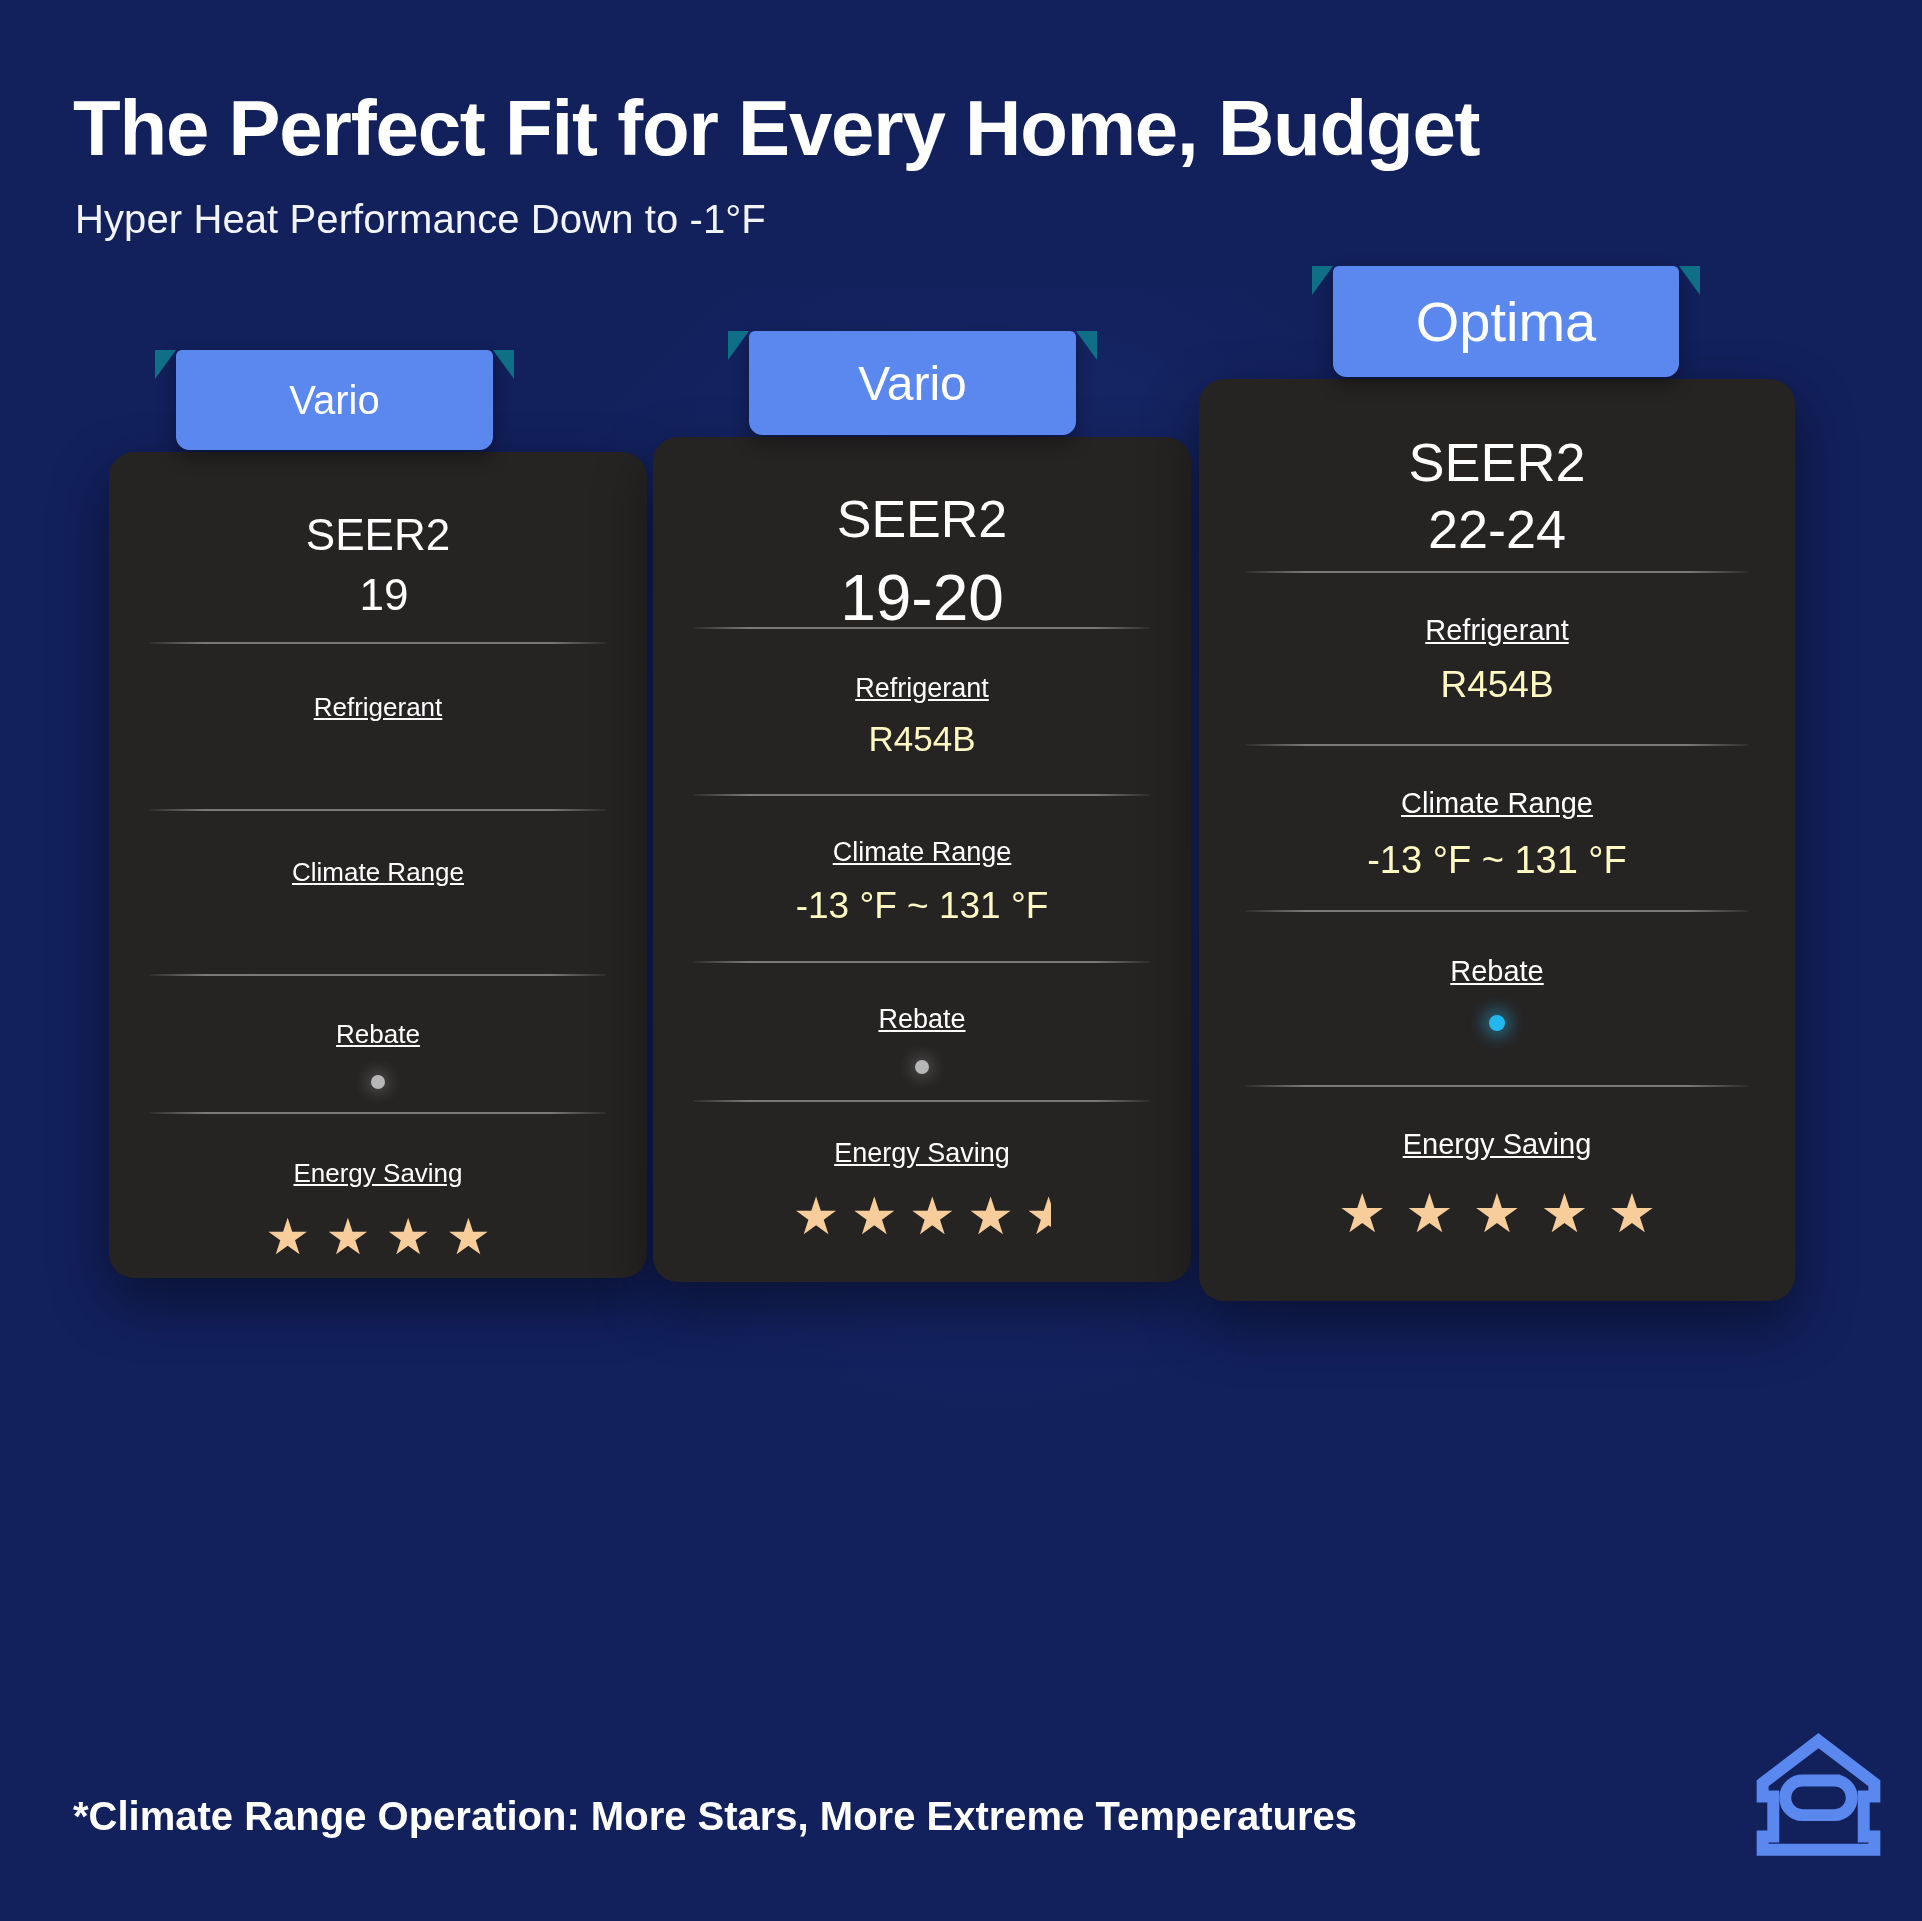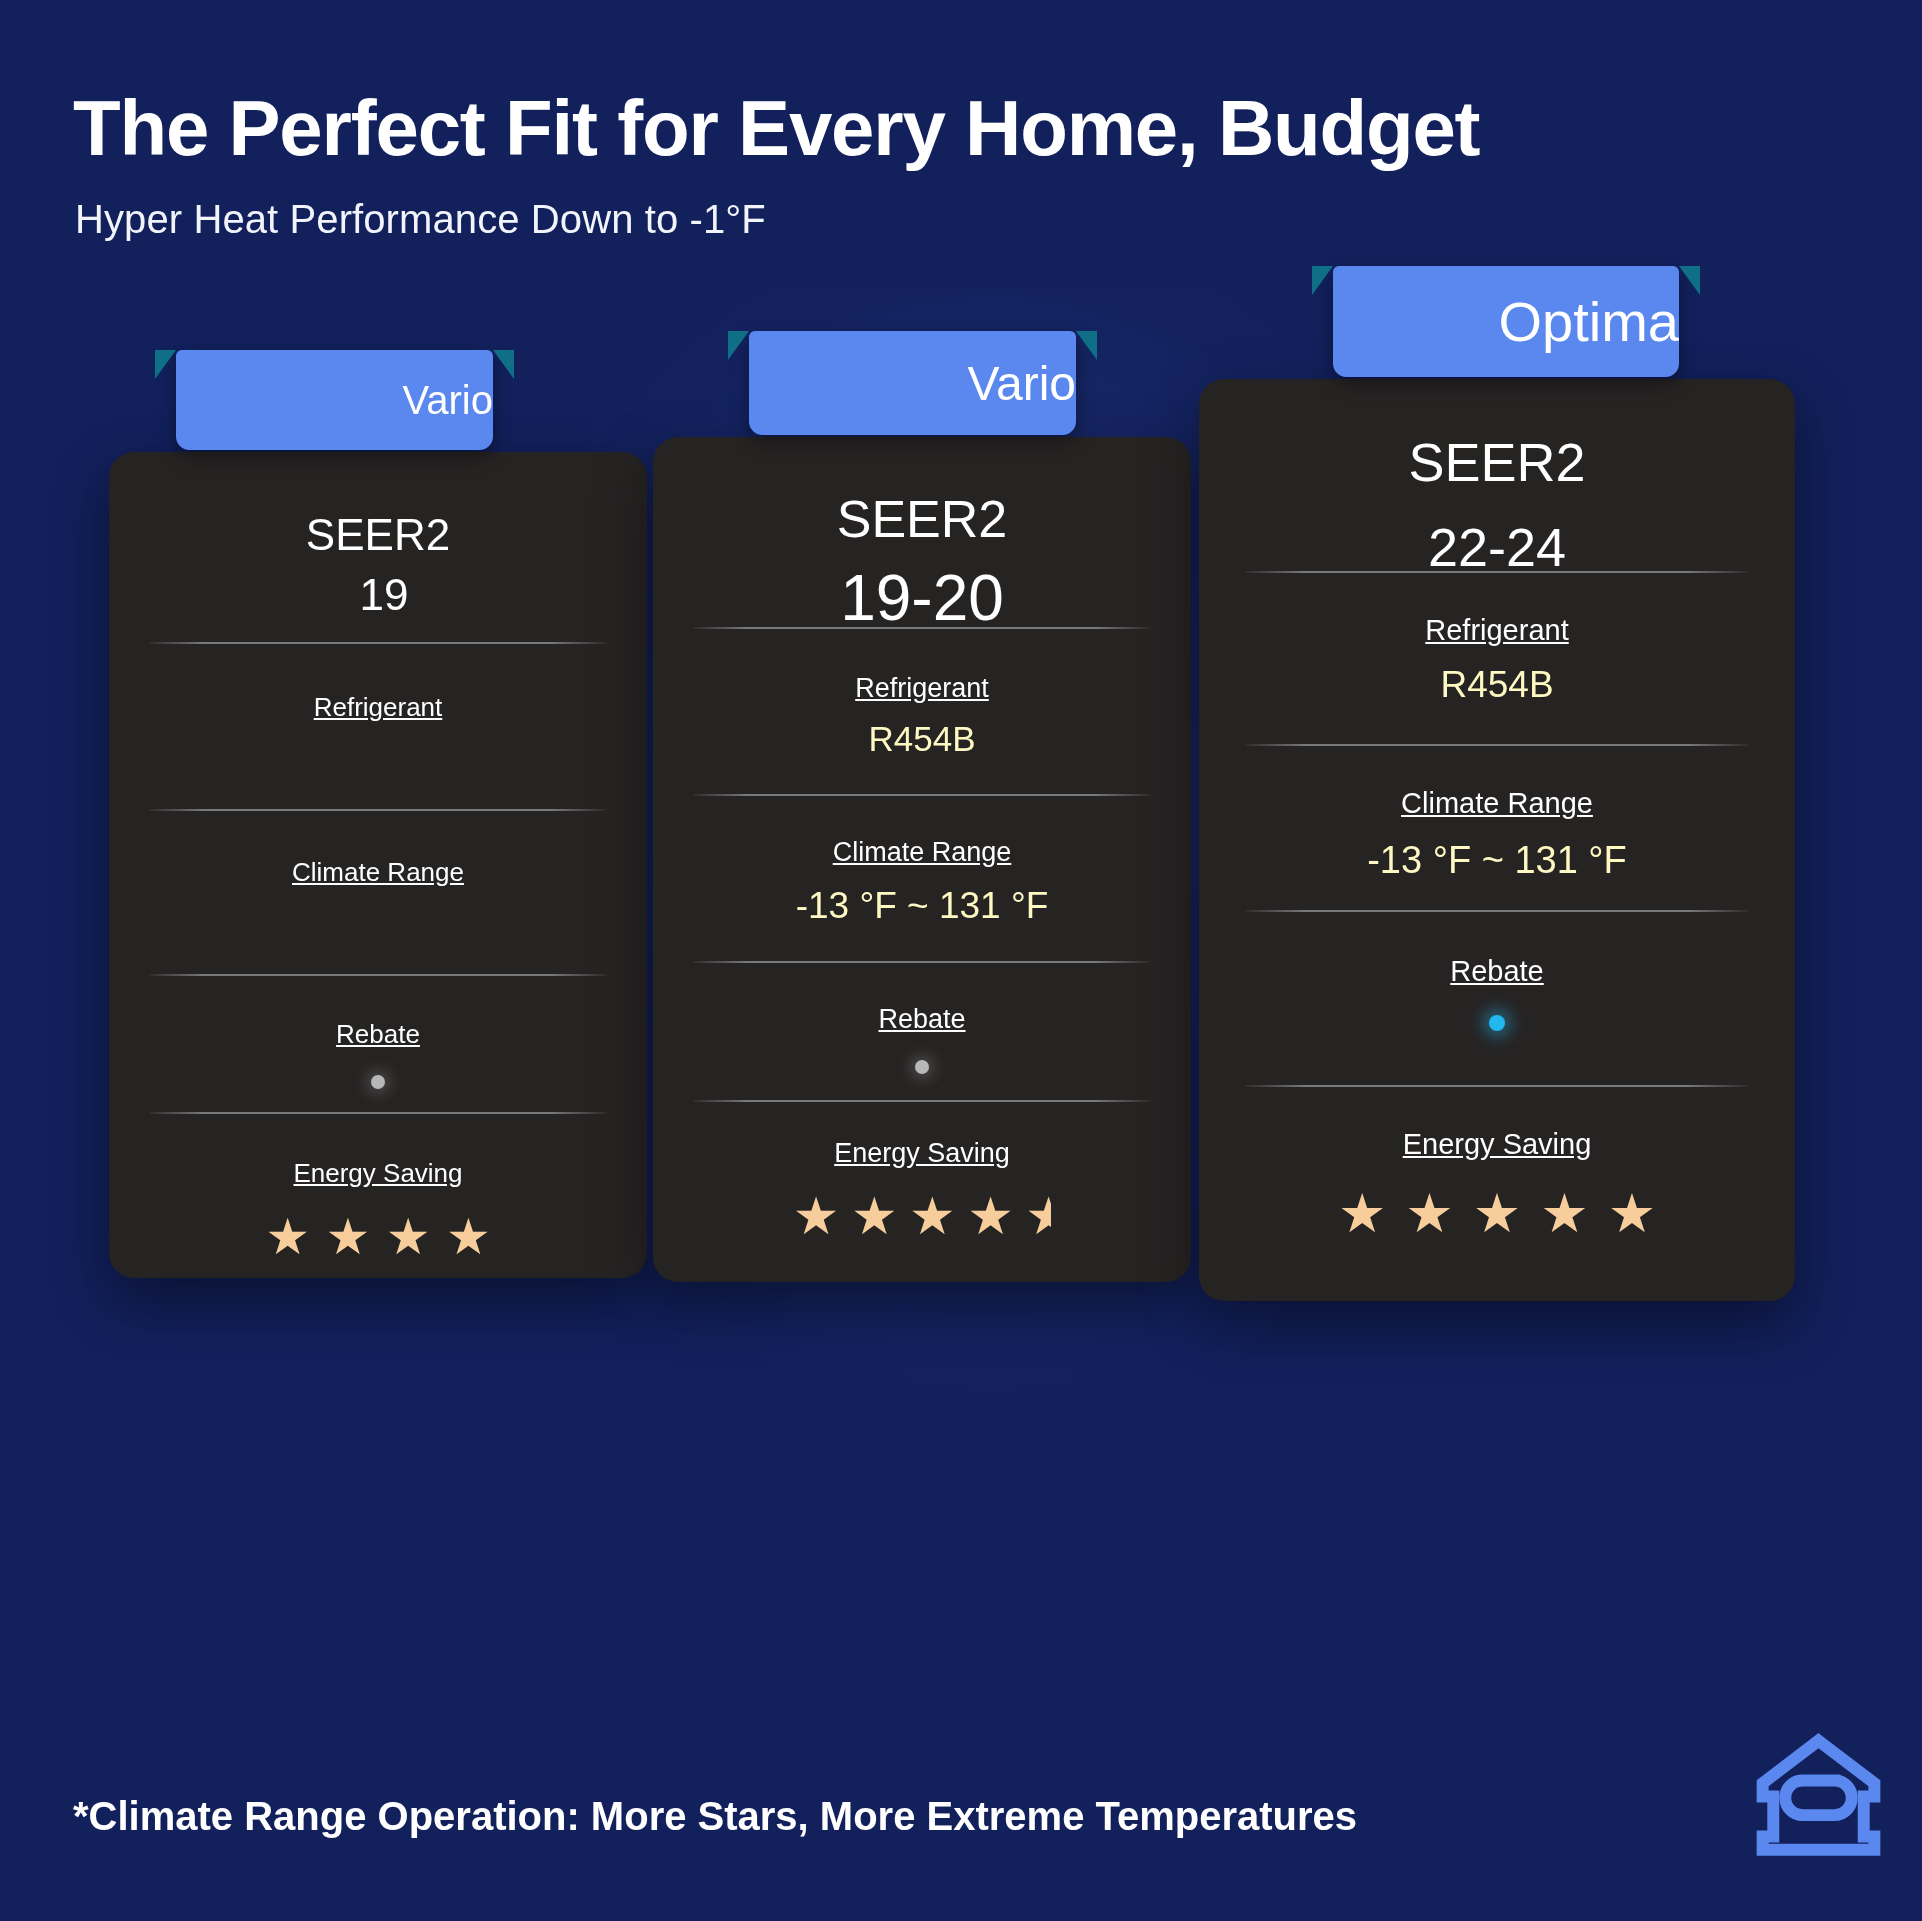--- a/index.html
+++ b/index.html
@@ -54,21 +54,21 @@
   }
 
   
   .ribbon {
     position:absolute;
     background:#5b88ee;
     border-radius:5.8px 5.8px 13.4px 13.4px;
     color:#fff;
     display:flex;
     align-items:center;
-    justify-content:flex-end;
+    justify-content:center;
     z-index:5;
     box-shadow:0 7.7px 17.3px rgba(0,0,0,.35);
   }
   .ribbon .fold {
     position:absolute;
     top:0;
     width:0; height:0;
     border-style:solid;
   }
   .ribbon .fold.left  { left:-21px;  border-width:0 0 29px 21px; border-color:transparent transparent transparent #0f6f87; }
@@ -222,21 +222,21 @@
 <div class="card" style="left:1199px; top:379px; width:596px; height:922px;">
 
   <div class="ribbon" style="left:134px; top:-113px; width:346px; height:111px; font-size:56px;">
     <span class="fold left"></span>
     <span class="fold right"></span>
     <span>Optima</span>
   </div>
 
   <div class="card-inner" style="top:40px;">
     <div class="seer-label" style="font-size:54px;">SEER2</div>
-    <div class="seer-value" style="font-size:54px; margin-top:23px;">22-24</div>
+    <div class="seer-value" style="font-size:54px; margin-top:5px;">22-24</div>
   </div>
 
   <div class="divider" style="position:absolute; top:192px; left:46px; width:503px;"></div>
 
   <div class="card-inner" style="top:235px;">
     <div class="spec-label" style="font-size:29px;">Refrigerant</div>
     <div class="spec-value" style="font-size:37px; margin-top:17.3px;">R454B</div>
   </div>
 
   <div class="divider" style="position:absolute; top:365px; left:46px; width:503px;"></div>

